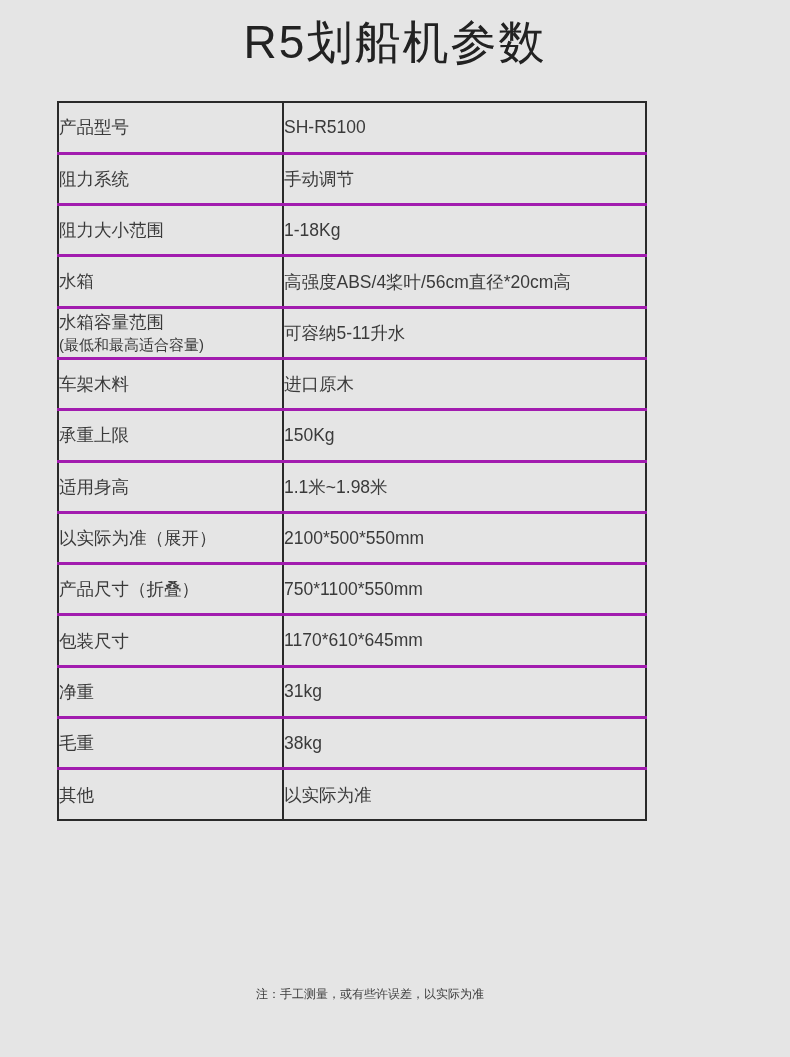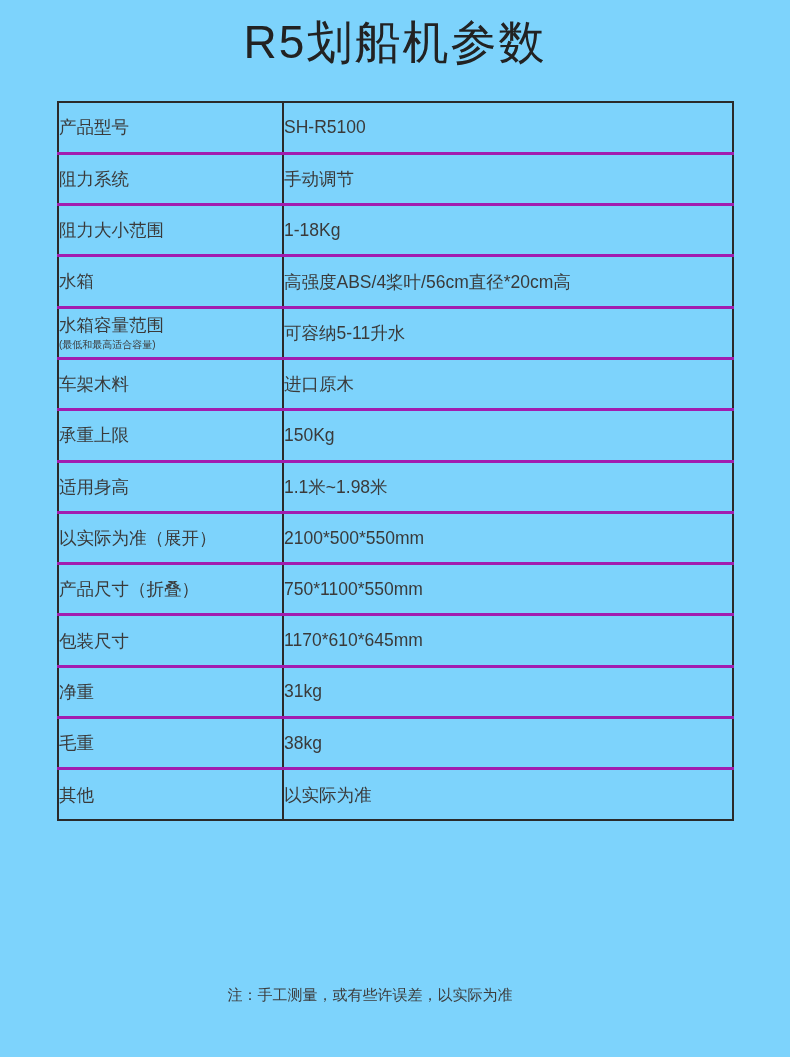--- a/index.html
+++ b/index.html
@@ -5,40 +5,40 @@
   html, body {
     margin: 0;
     padding: 0;
     background: #ffffff;
     font-family: "Liberation Sans", "DejaVu Sans", sans-serif;
   }
   .page {
     position: relative;
     width: 790px;
     height: 1057px;
-    background: #7dd3fc;
+    background: #e5e5e5;
     overflow: hidden;
   }
   .title {
     position: absolute;
     top: 16px;
     left: 0;
     width: 790px;
     text-align: center;
     font-size: 46px;
     line-height: 52px;
     font-weight: 400;
     letter-spacing: 2px;
     color: #222222;
   }
   table.spec-table {
     position: absolute;
     left: 57px;
     top: 101px;
-    width: 677px;
+    width: 590px;
     border-collapse: collapse;
     table-layout: fixed;
     border: 2px solid #2a2a2a;
   }
   table.spec-table col.c-label { width: 225px; }
   table.spec-table tr { height: 51.3px; }
   table.spec-table td {
     border-top: 3px solid #a21caf;
     vertical-align: middle;
     font-size: 17.5px;
@@ -50,31 +50,31 @@
   table.spec-table tr:first-child td { border-top: none; }
   td.cell-label {
     border-right: 2px solid #2a2a2a;
     padding-left: 33px;
     line-height: 1.15;
   }
   td.cell-value {
     padding-left: 23px;
   }
   .row-label-note {
-    font-size: 10px;
+    font-size: 15px;
     color: #3a3a3a;
     margin-top: 4px;
   }
   .footer-note {
     position: absolute;
     top: 986px;
     left: 0;
     width: 740px;
     text-align: center;
-    font-size: 15px;
+    font-size: 12px;
     color: #3c3c3c;
   }
 </style>
 </head>
 <body>
 
 <div class="page">
 
   <div class="title">R5划船机参数</div>
 

